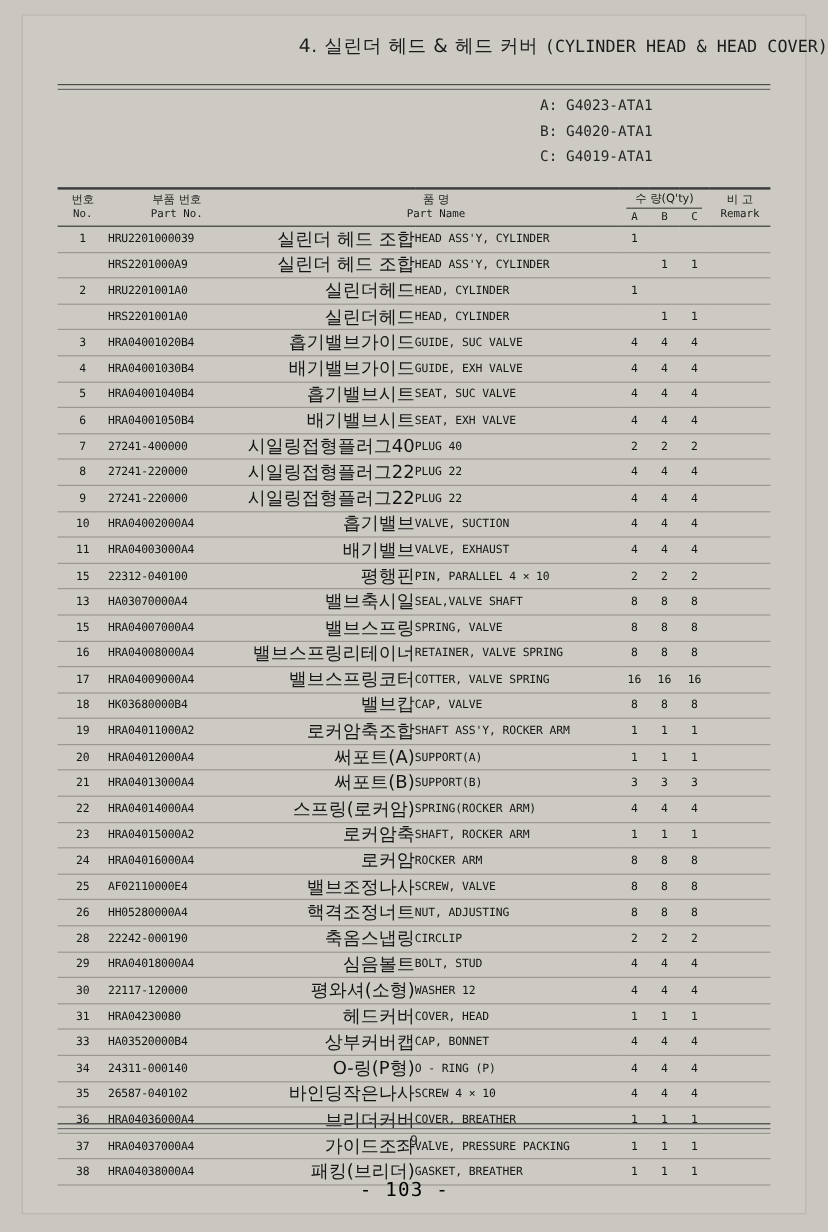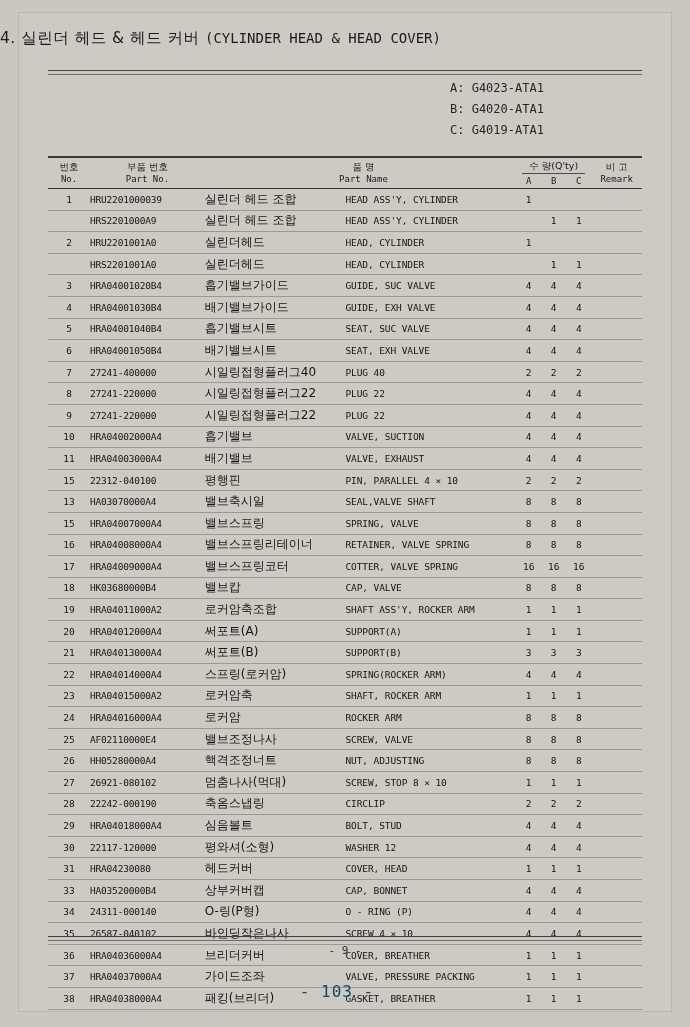--- a/index.html
+++ b/index.html
@@ -28,21 +28,21 @@
     height: 1000px;
     background: #cdcac3;
     border: 1px solid #b9b6af;
     box-sizing: border-box;
   }
   .title {
     position: absolute;
     top: 28px;
     left: 0;
     width: 690px;
-    text-align: left;
+    text-align: right;
     font-size: 15.5px;
     letter-spacing: 0.5px;
     color: #1b1b1b;
     font-family: "DejaVu Sans", sans-serif;
   }
   .title .en {
     font-family: "DejaVu Sans Mono", monospace;
     font-size: 14px;
     letter-spacing: 0px;
   }
@@ -125,21 +125,22 @@
     width: 118px;
     padding-left: 8px;
     font-family: "DejaVu Sans Mono", monospace;
     font-size: 9.5px;
     letter-spacing: -0.2px;
   }
   td.c-kr {
     width: 150px;
     padding-left: 6px;
     font-family: "DejaVu Sans", sans-serif;
-    font-size: 12px;
+    font-size: 15px;
+    text-align: right;
   }
   td.c-en {
     width: 178px;
     padding-left: 6px;
     font-family: "DejaVu Sans Mono", monospace;
     font-size: 9.5px;
     letter-spacing: -0.1px;
   }
   td.c-a, td.c-b, td.c-c {
     width: 26px;
@@ -170,21 +171,21 @@
     color: #2b2b2b;
   }
   .bigfoot {
     position: absolute;
     left: 0;
     top: 982px;
     width: 674px;
     text-align: center;
     font-family: "DejaVu Sans Mono", monospace;
     font-size: 16px;
-    color: #0c4a6e;
+    color: #000000;
     letter-spacing: 1px;
   }
 </style>
 </head>
 <body>
 
 <div class="page">
   <div class="paper"></div>
 
   <div class="title">
@@ -494,30 +495,20 @@
           <td class="c-no">26</td>
           <td class="c-pn">HH05280000A4</td>
           <td class="c-kr">핵격조정너트</td>
           <td class="c-en">NUT, ADJUSTING</td>
           <td class="c-a">8</td>
           <td class="c-b">8</td>
           <td class="c-c">8</td>
           <td class="c-rm"></td>
         </tr>
         <tr>
-          <td class="c-no">27</td>
-          <td class="c-pn">26921-080102</td>
-          <td class="c-kr">멈춤나사(먹대)</td>
-          <td class="c-en">SCREW, STOP 8 × 10</td>
-          <td class="c-a">1</td>
-          <td class="c-b">1</td>
-          <td class="c-c">1</td>
-          <td class="c-rm"></td>
-        </tr>
-        <tr>
           <td class="c-no">28</td>
           <td class="c-pn">22242-000190</td>
           <td class="c-kr">축옴스냅링</td>
           <td class="c-en">CIRCLIP</td>
           <td class="c-a">2</td>
           <td class="c-b">2</td>
           <td class="c-c">2</td>
           <td class="c-rm"></td>
         </tr>
         <tr>

